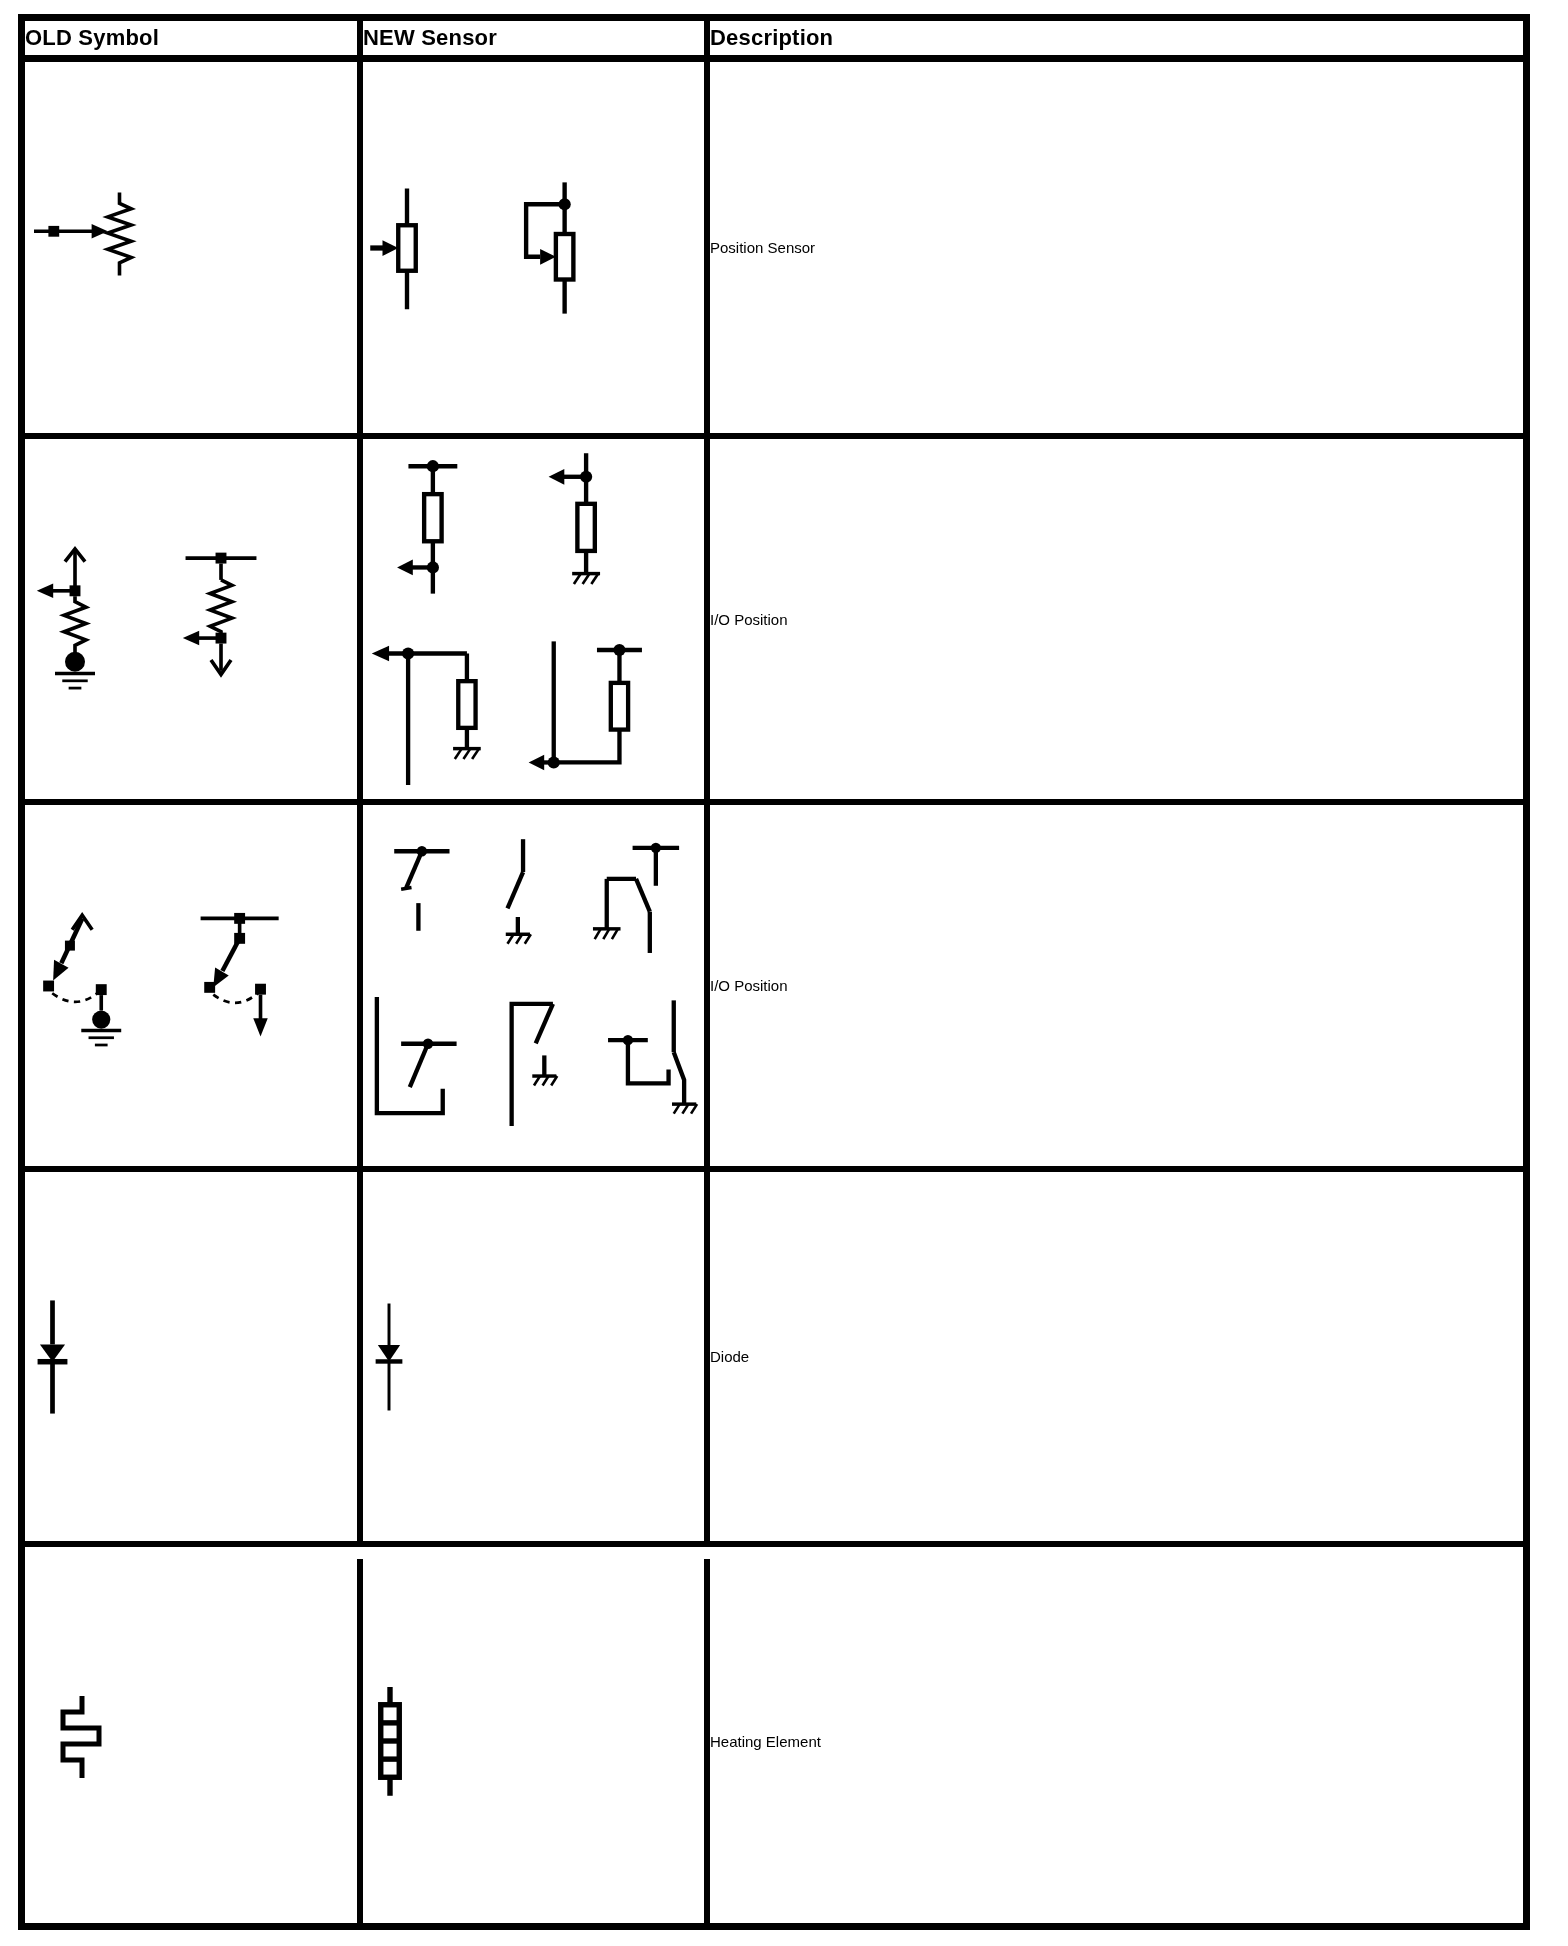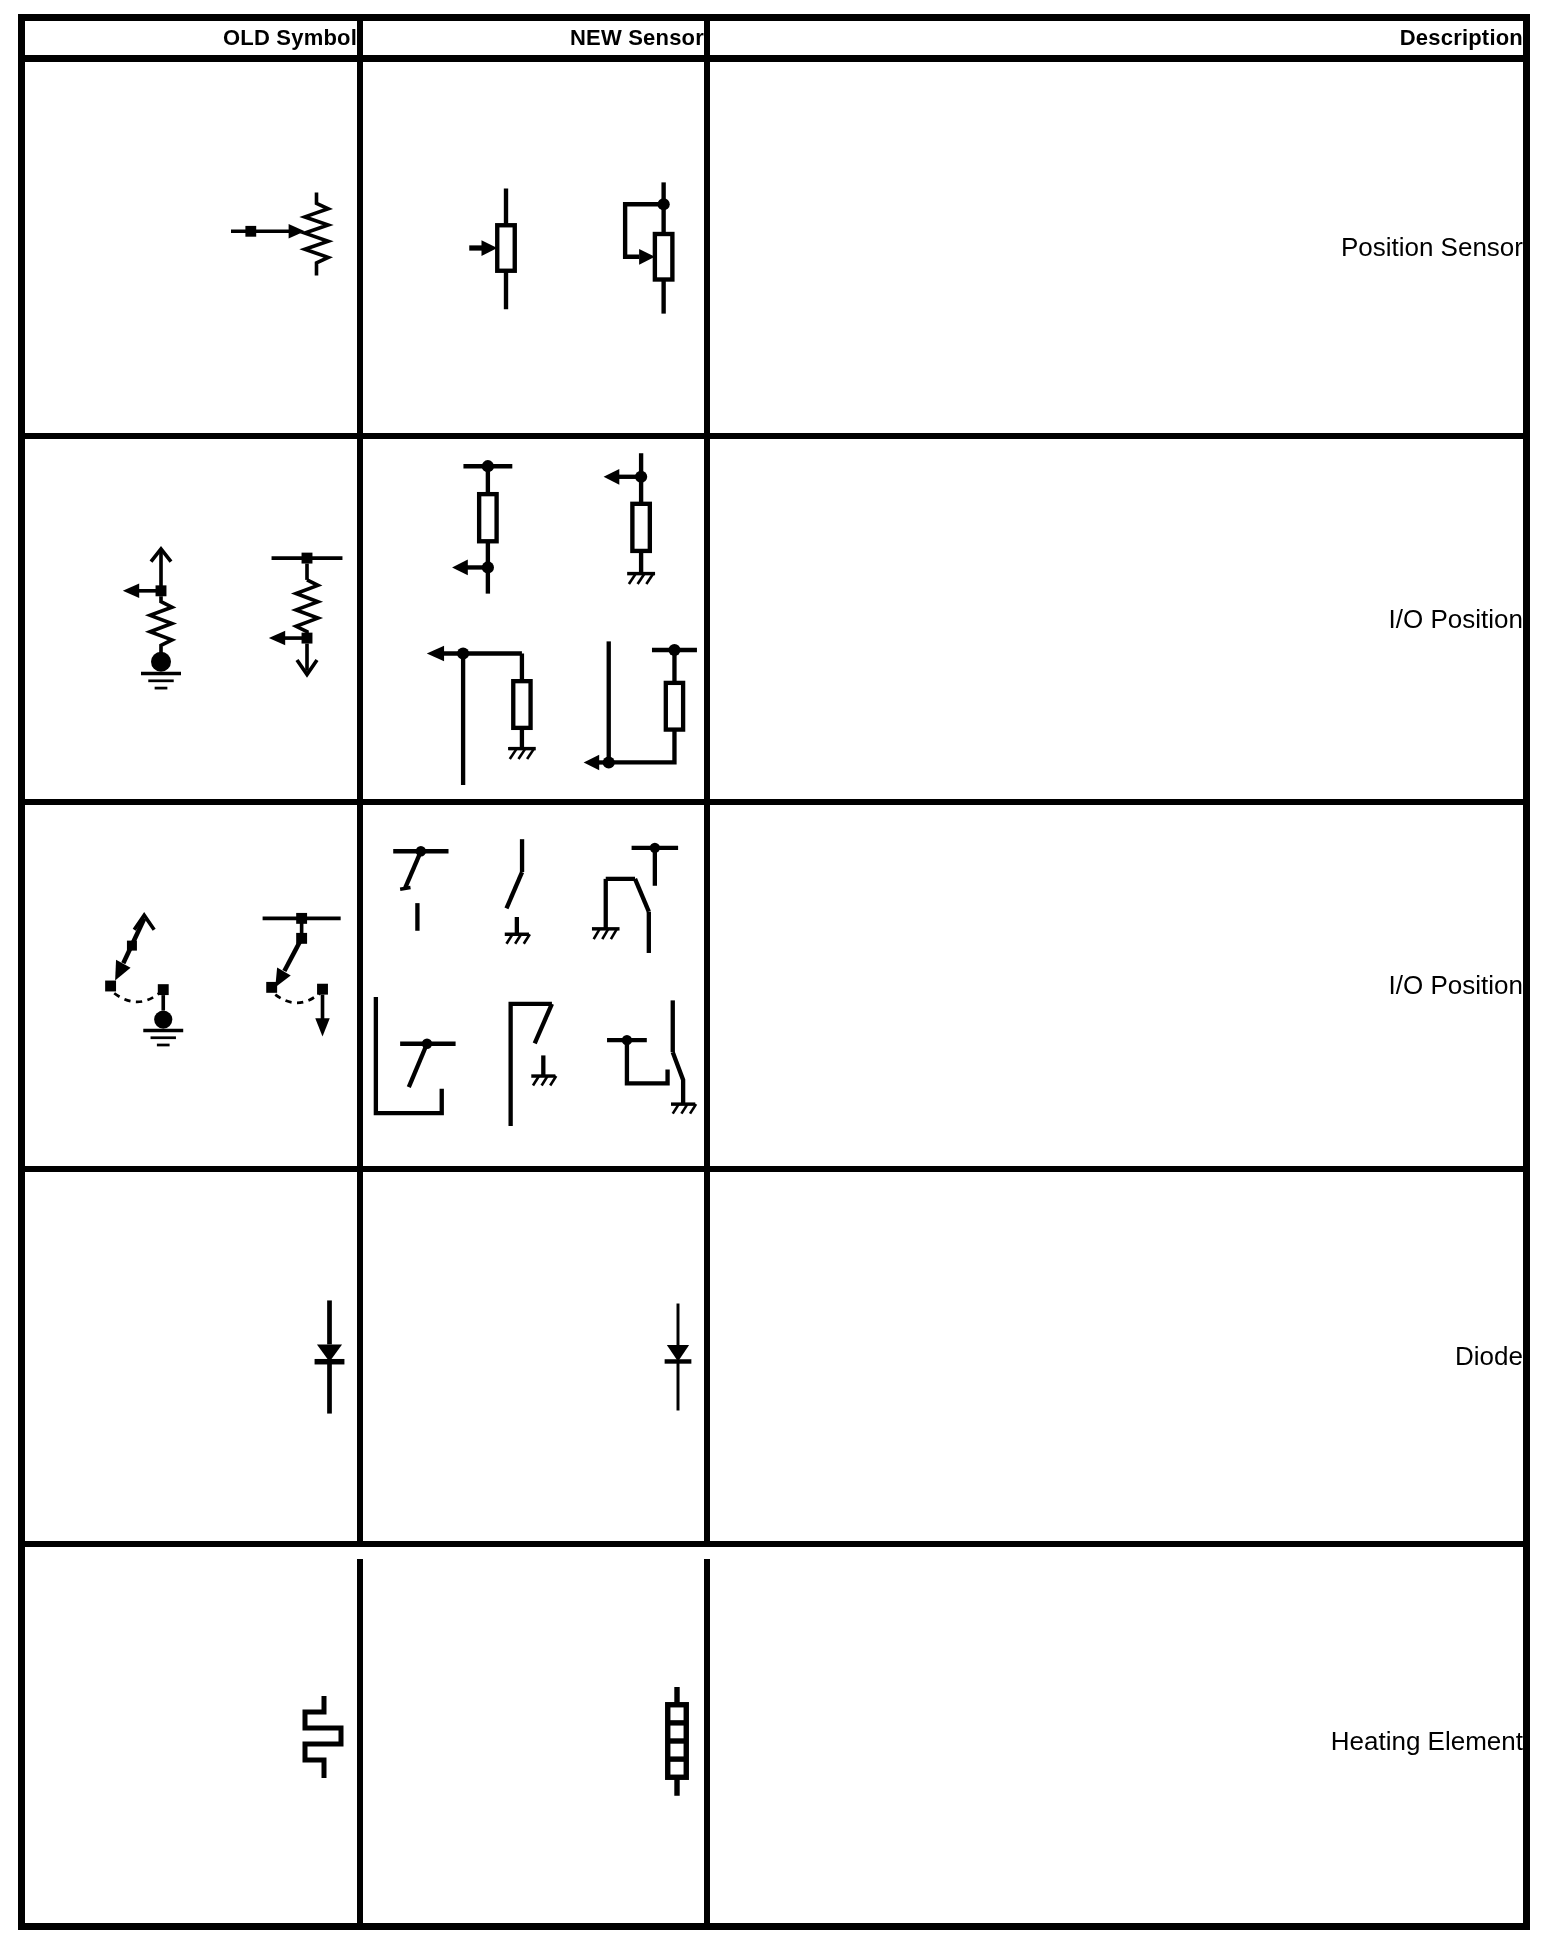--- a/index.html
+++ b/index.html
@@ -7,27 +7,27 @@
   .symbol-table{
     position:absolute;left:18px;top:14px;width:1512px;height:1916px;
     box-sizing:border-box;border:7px solid #000;background:#fff;
     display:grid;
     grid-template-columns:338px 347px 1fr;
     grid-template-rows:41px 377px 366px 367px 375px 1fr;
   }
   .cell{
     box-sizing:border-box;background:#fff;
     border-right:6px solid #000;border-bottom:6px solid #000;
-    display:flex;align-items:center;justify-content:flex-end;
+    display:flex;align-items:center;justify-content:flex-start;
     overflow:hidden;
   }
   .cell.lastcol{border-right:none;}
   .cell.lastrow{border-bottom:none;margin-top:12px;}
   .hcell{font-weight:bold;font-size:22px;border-bottom:7px solid #000;letter-spacing:0.2px;}
-  .desc{font-size:26px;}
+  .desc{font-size:15px;}
   .hgroup{display:flex;align-items:center;justify-content:center;}
   .vgroup{display:flex;flex-direction:column;align-items:center;justify-content:center;}
   svg{display:block;}
   .ln{stroke:#000;fill:none;}
   .fl{fill:#000;stroke:none;}
   .bx{stroke:#000;fill:#fff;}
   .dash{stroke:#000;fill:none;stroke-dasharray:7 6;}
 </style>
 </head>
 <body>

